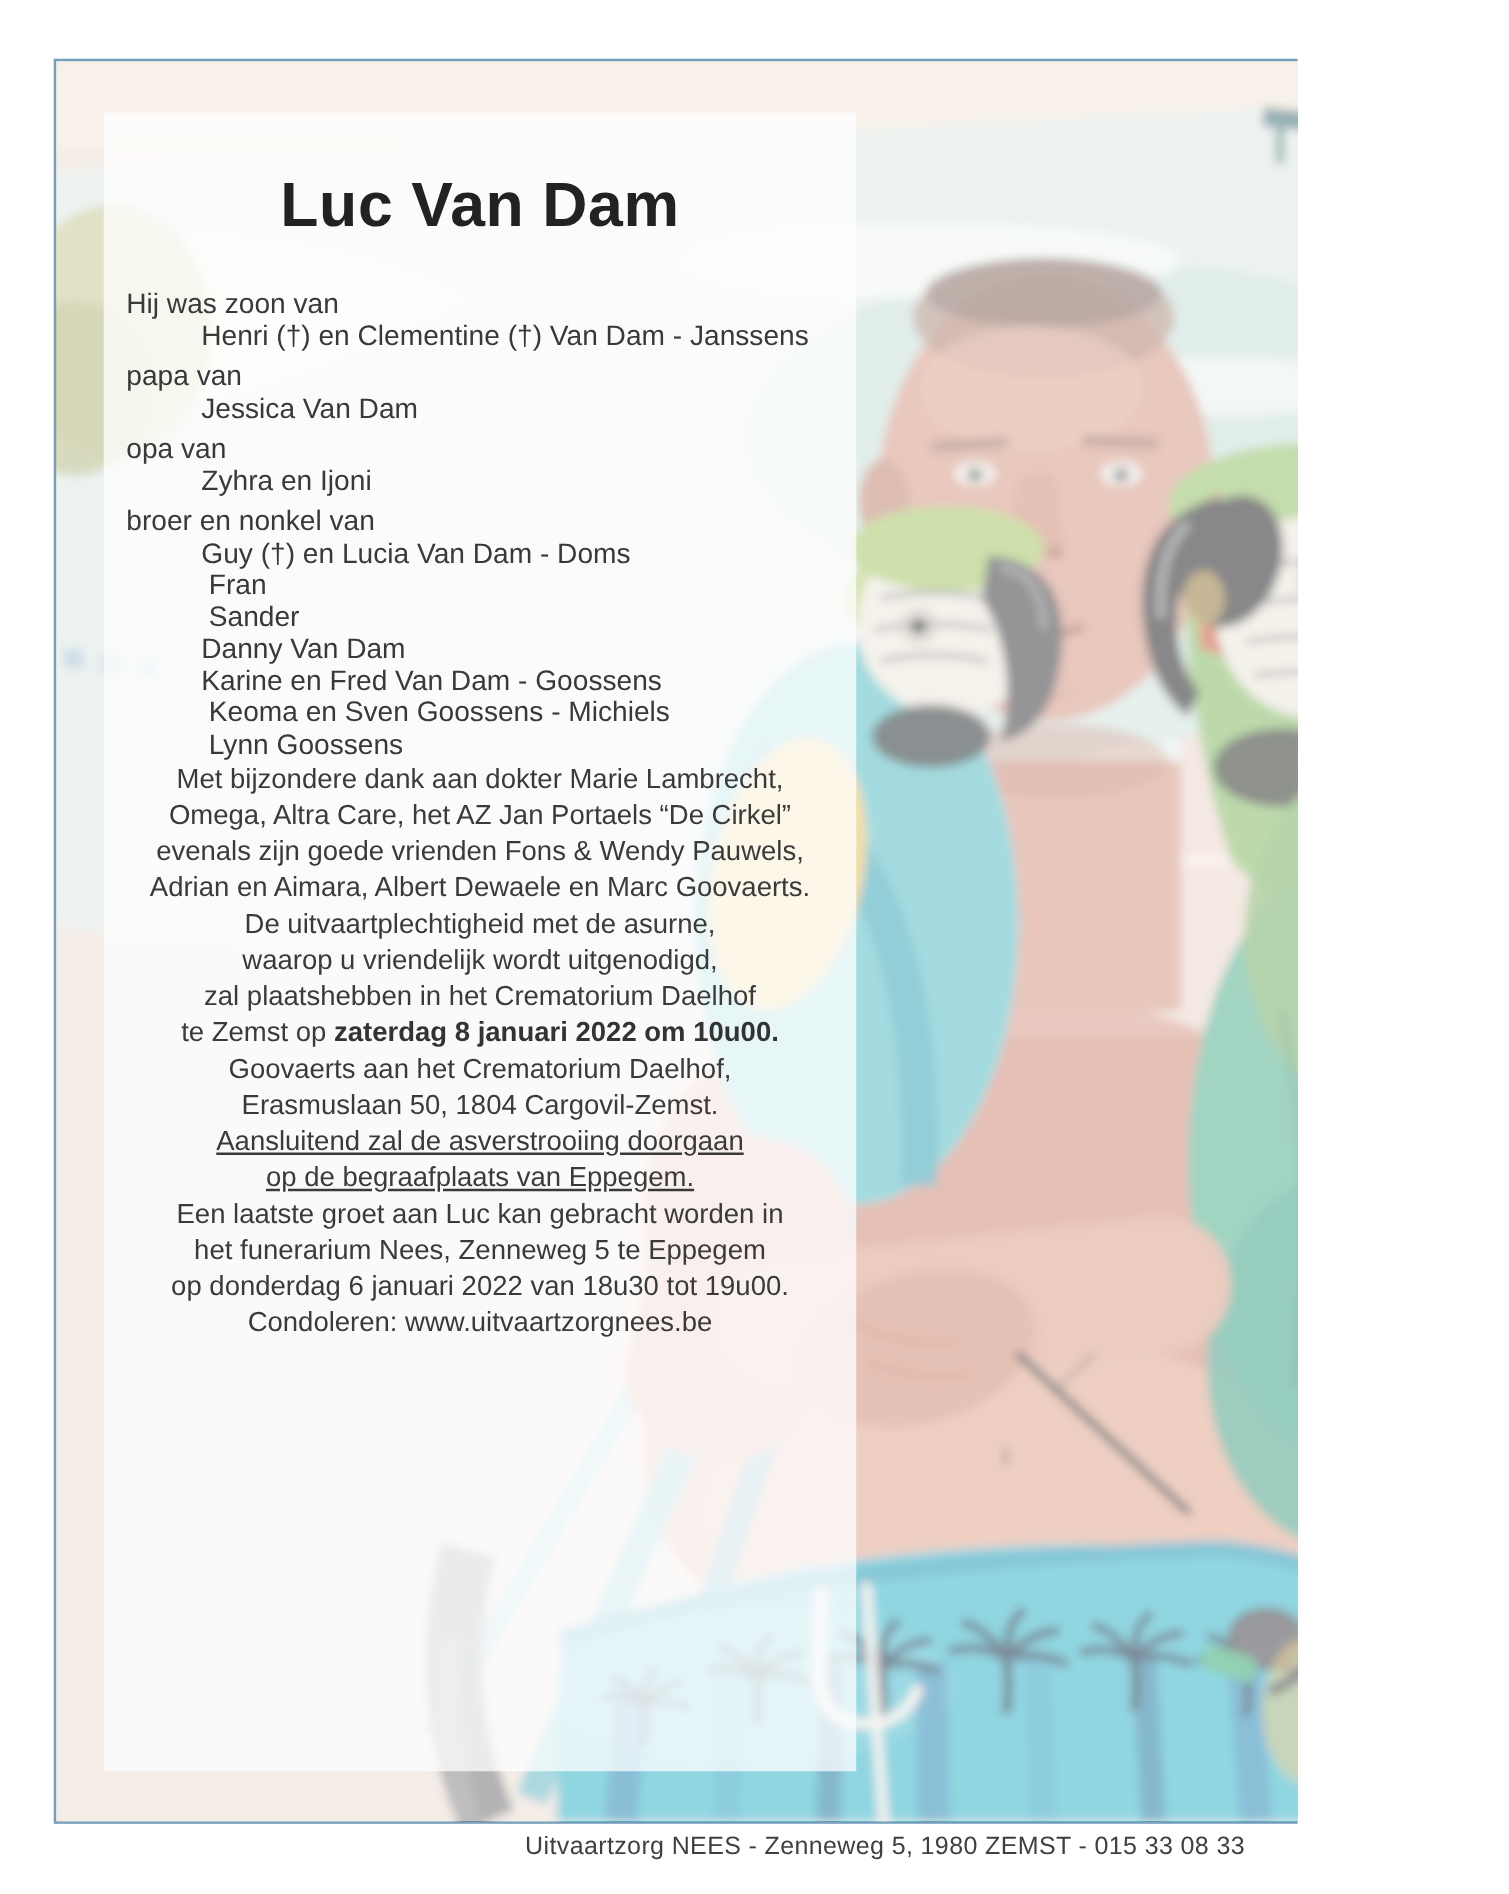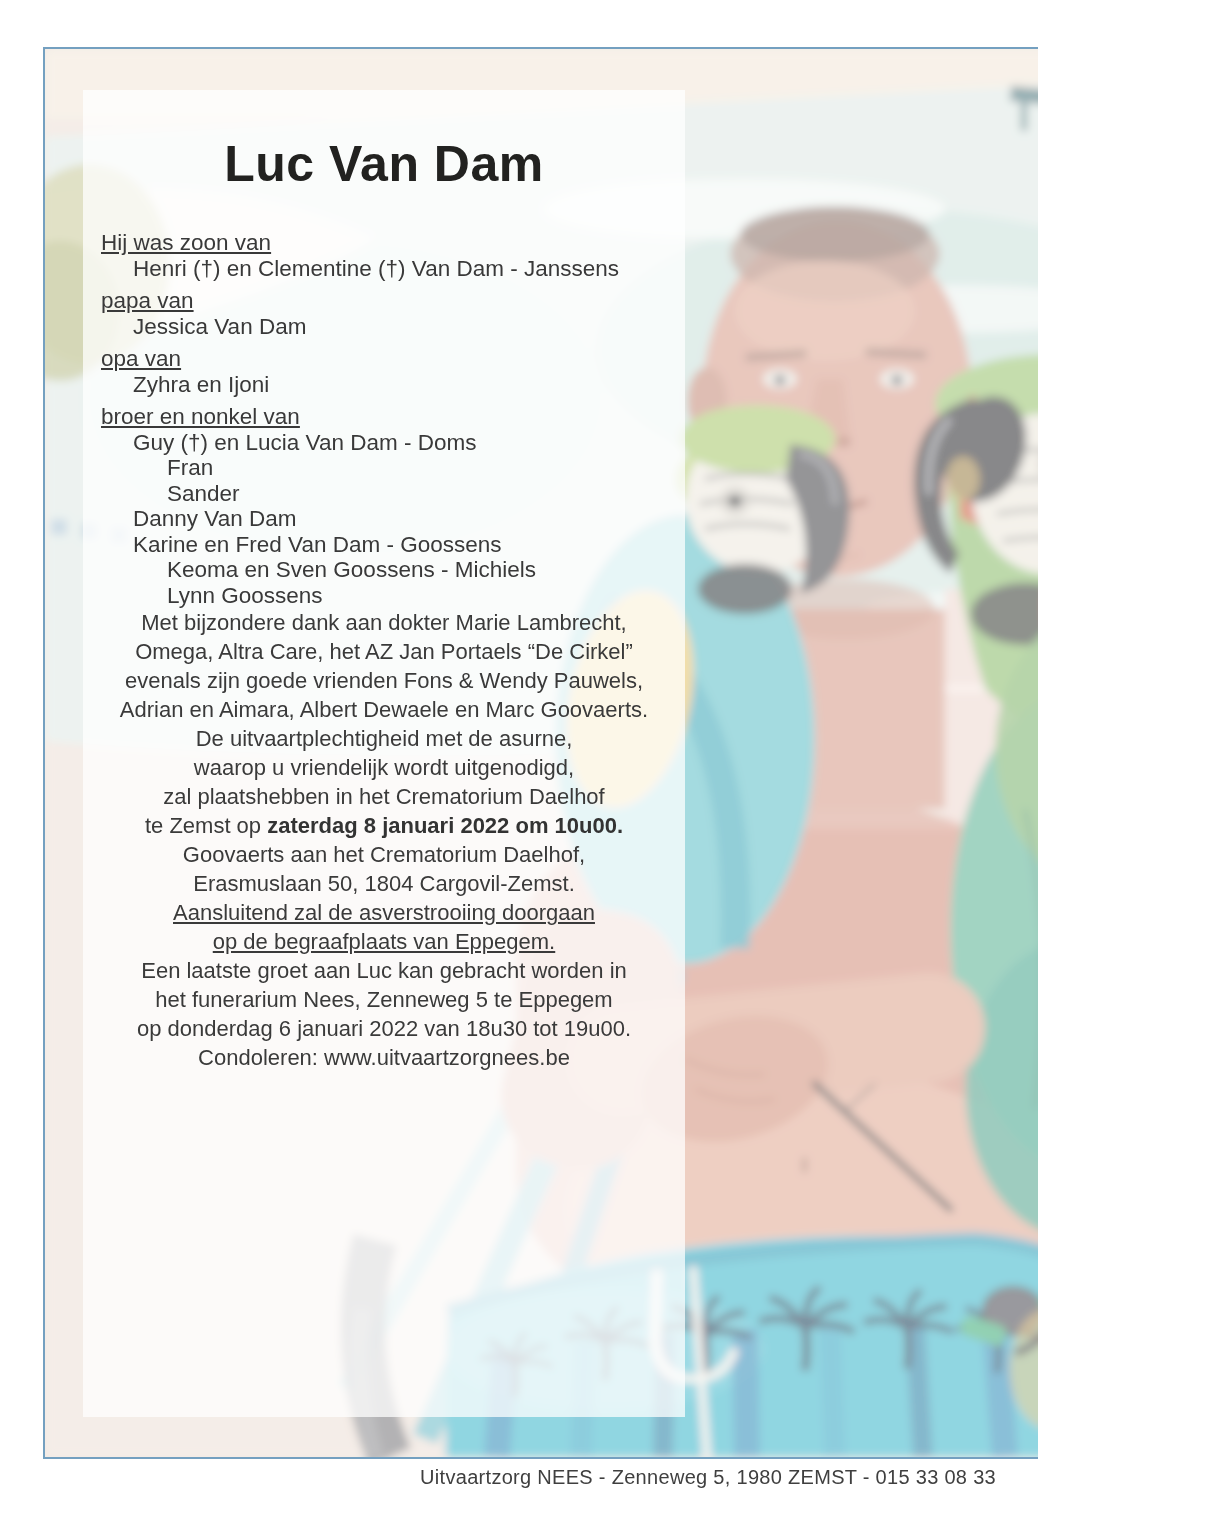--- a/index.html
+++ b/index.html
@@ -22,22 +22,22 @@
   .panel p{margin:0;}
   h1.name{
     margin:0;font-size:50px;line-height:56px;font-weight:700;
     text-align:center;color:#222220;letter-spacing:0.5px;
   }
   .line{display:block;}
   .intro{margin-top:30px;text-align:center;font-style:italic;
     font-size:22.5px;line-height:31px;color:#3d3d3d;}
   .family{margin-top:38px;font-size:22.5px;line-height:25.5px;color:#393939;}
   .family .group + .group{margin-top:7px;}
-  .family .glabel{padding-left:18px;text-decoration:underline;}
-  .family .lvl1{padding-left:50px;}
+  .family .glabel{padding-left:18px;}
+  .family .lvl1{padding-left:78px;}
   .family .lvl2{padding-left:84px;}
   .center{text-align:center;font-size:22px;line-height:29px;color:#3a3a3a;}
   .thanks{margin-top:37px;}
   .service{margin-top:40px;}
   .service b{font-weight:700;color:#333;}
   .gathering{margin-top:28px;}
   .scattering{margin-top:33px;text-decoration:underline;}
   .farewell{margin-top:41px;}
   .condolences{margin-top:42px;}
   .footer{

